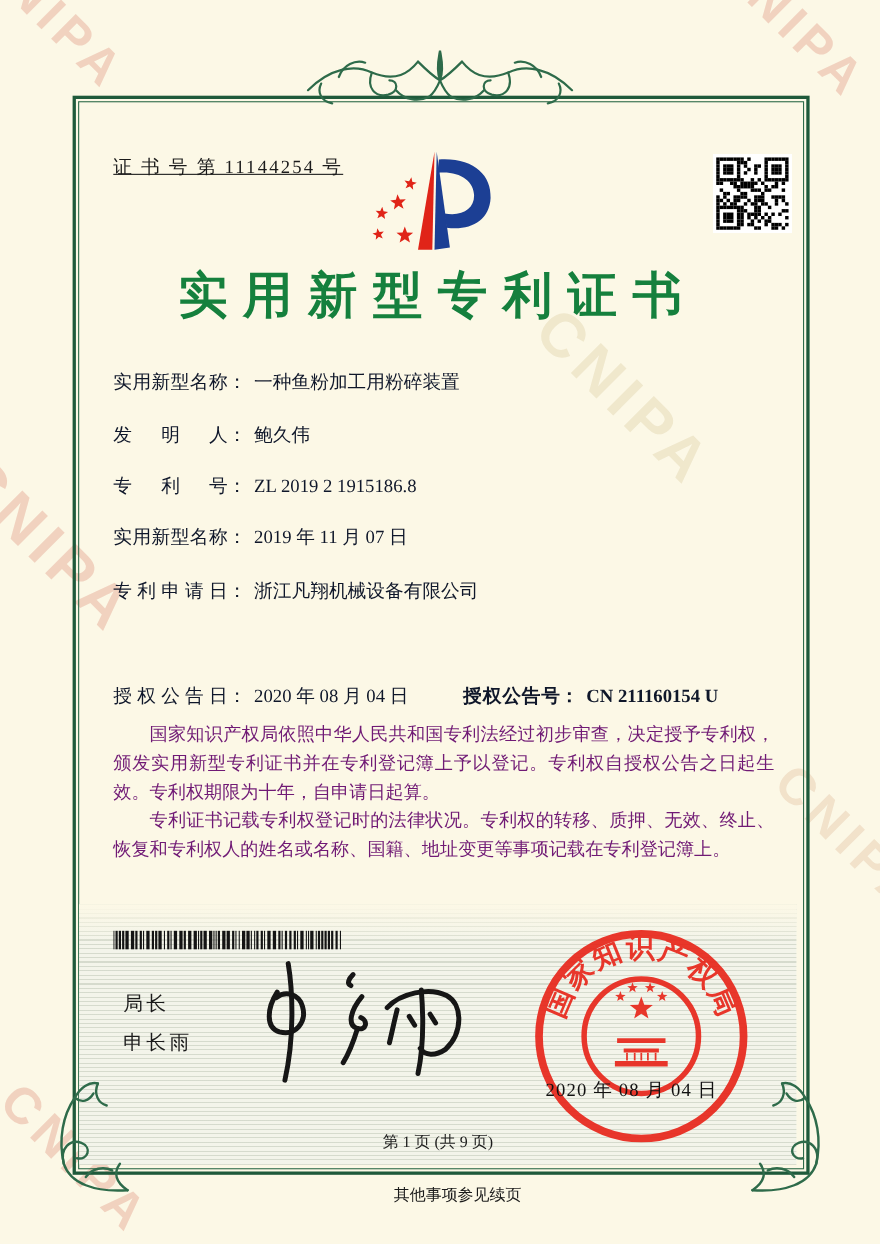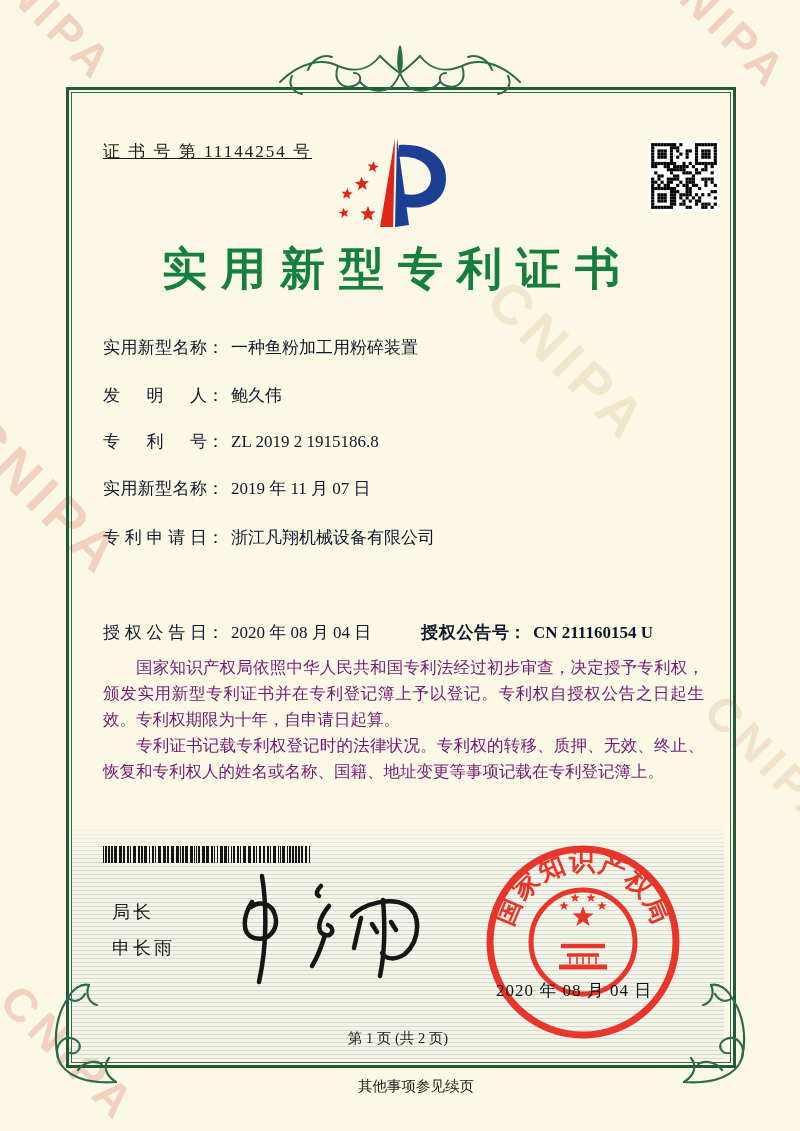--- a/index.html
+++ b/index.html
@@ -485,16 +485,16 @@
         <path d="M87,115 L87,122 M94,115 L94,122 M100,115 L100,122 M106,115 L106,122 M113,115 L113,122" stroke-width="1.6"></path>
       </g>
       <path id="sealArc" d="M30.5,81.4 A72 72 0 0 1 169.5,81.4" fill="none"></path>
       <text font-size="26" font-weight="bold" letter-spacing="2" fill="#e8261b" font-family="Liberation Serif, DejaVu Serif, serif">
         <textPath href="#sealArc" startOffset="50%" text-anchor="middle">国家知识产权局</textPath>
       </text>
     </g>
   </svg>
   <div class="seal-date">2020 年 08 月 04 日</div>
 
-  <div class="page-info">第 1 页 (共 2 页)</div>
+  <div class="page-info">第 1 页 (共 9 页)</div>
   <div class="cont-note">其他事项参见续页</div>
 
 </div>
 
 </body></html>

